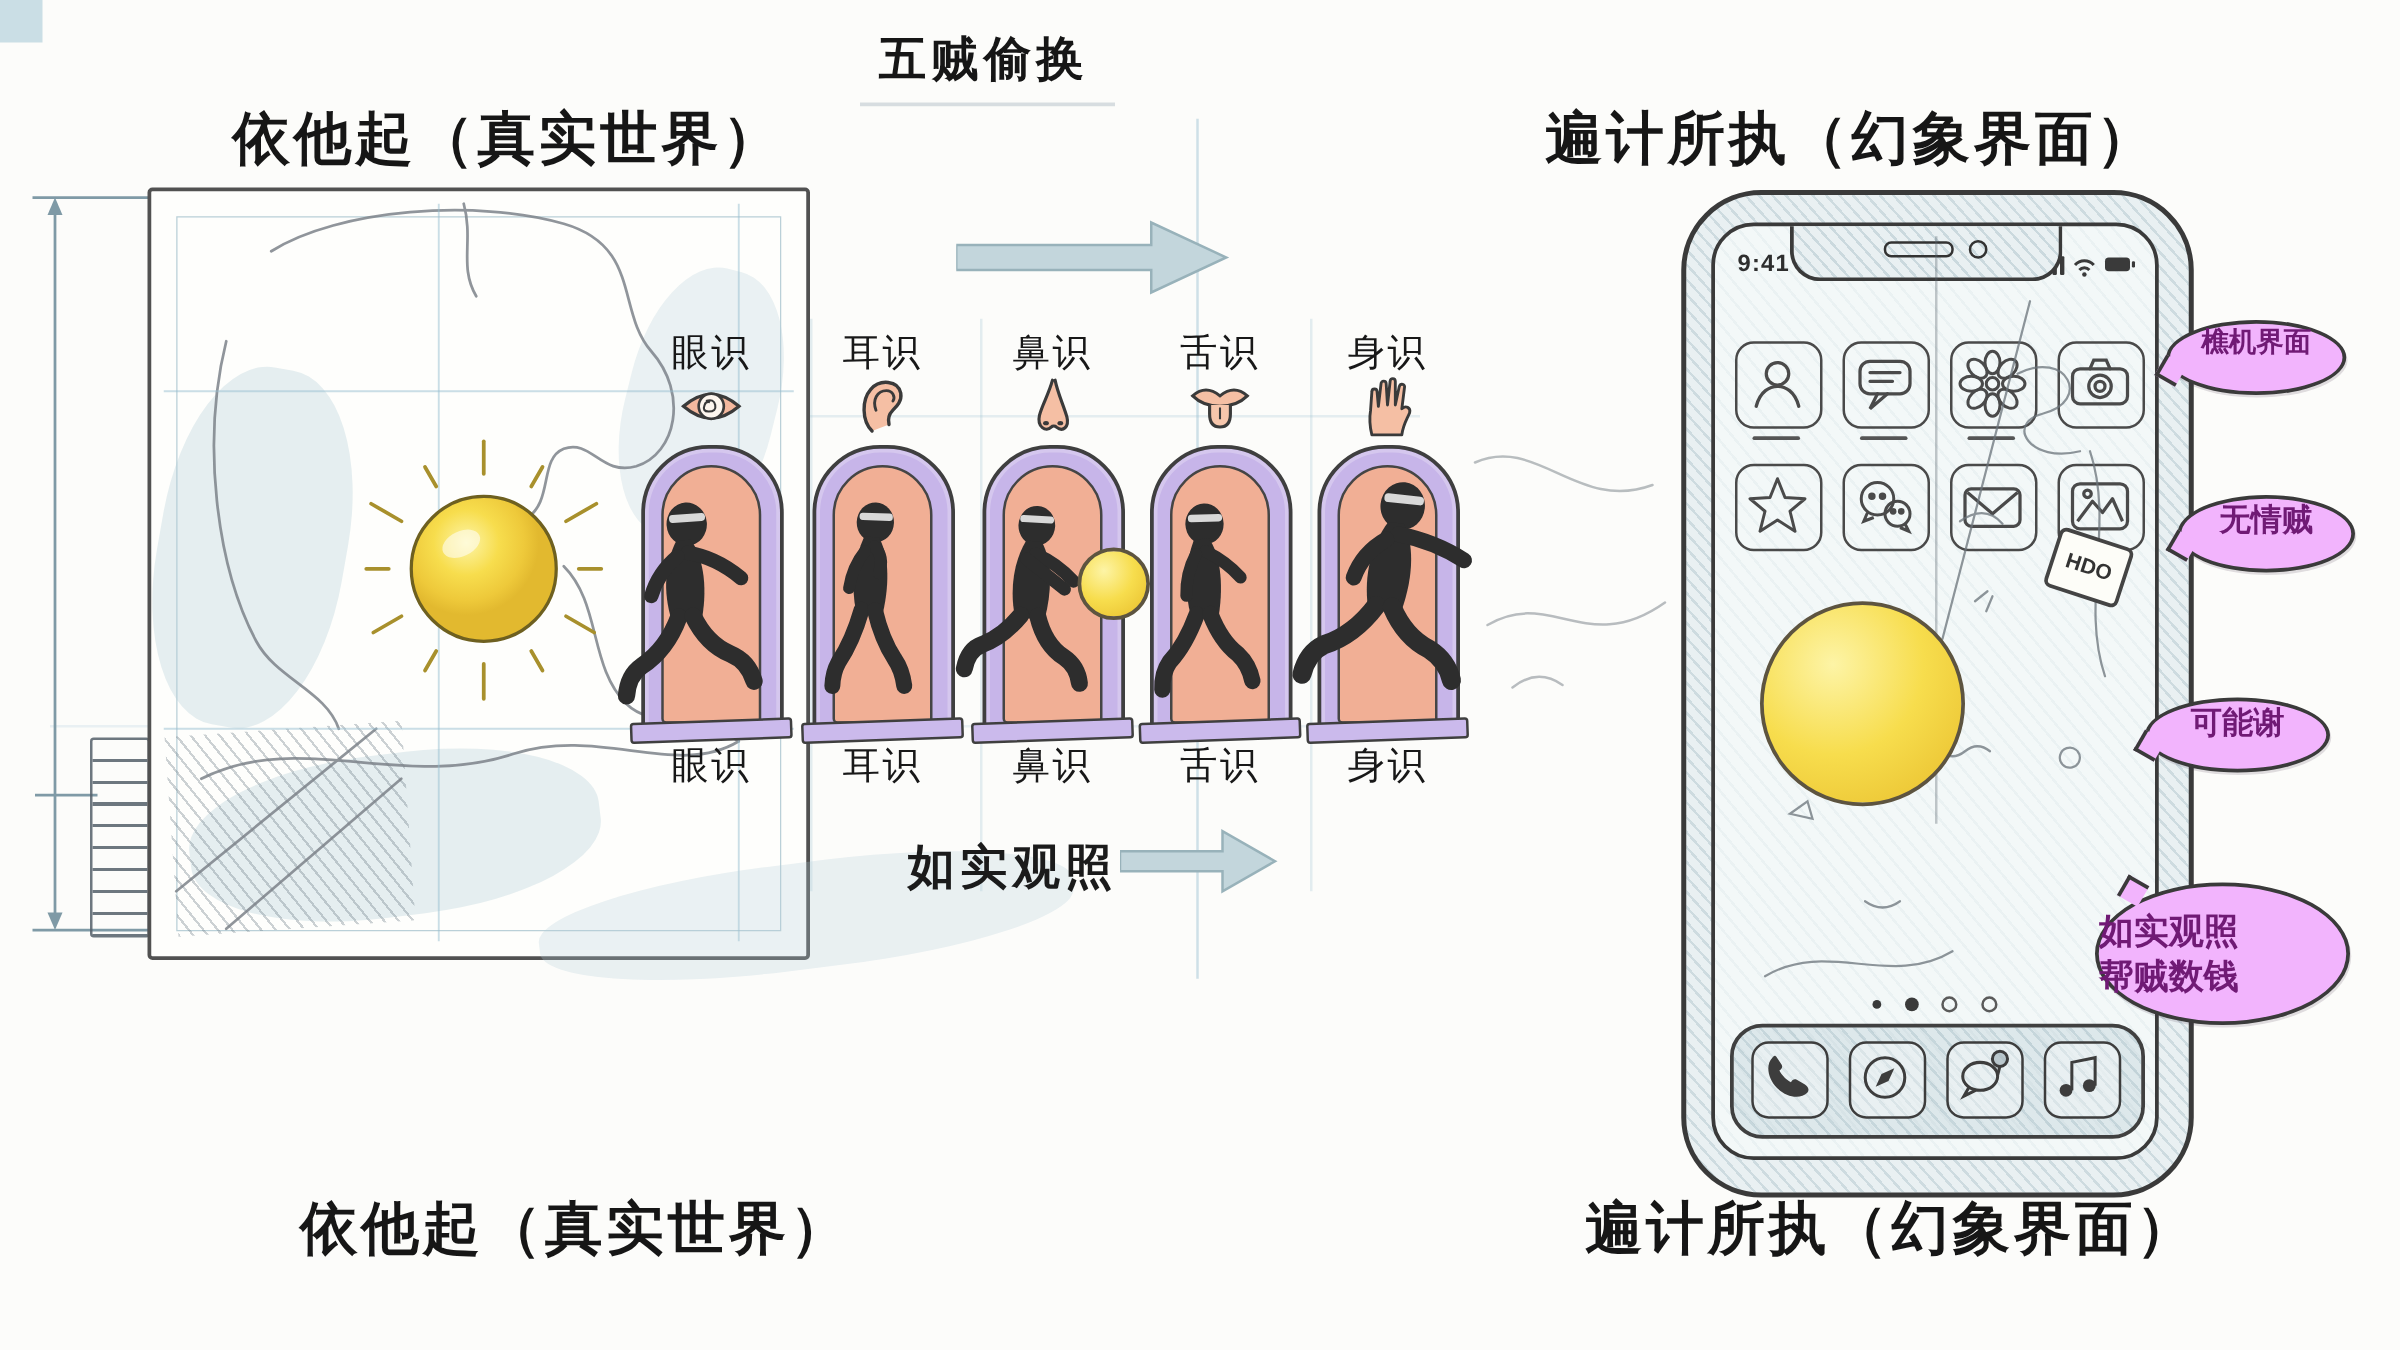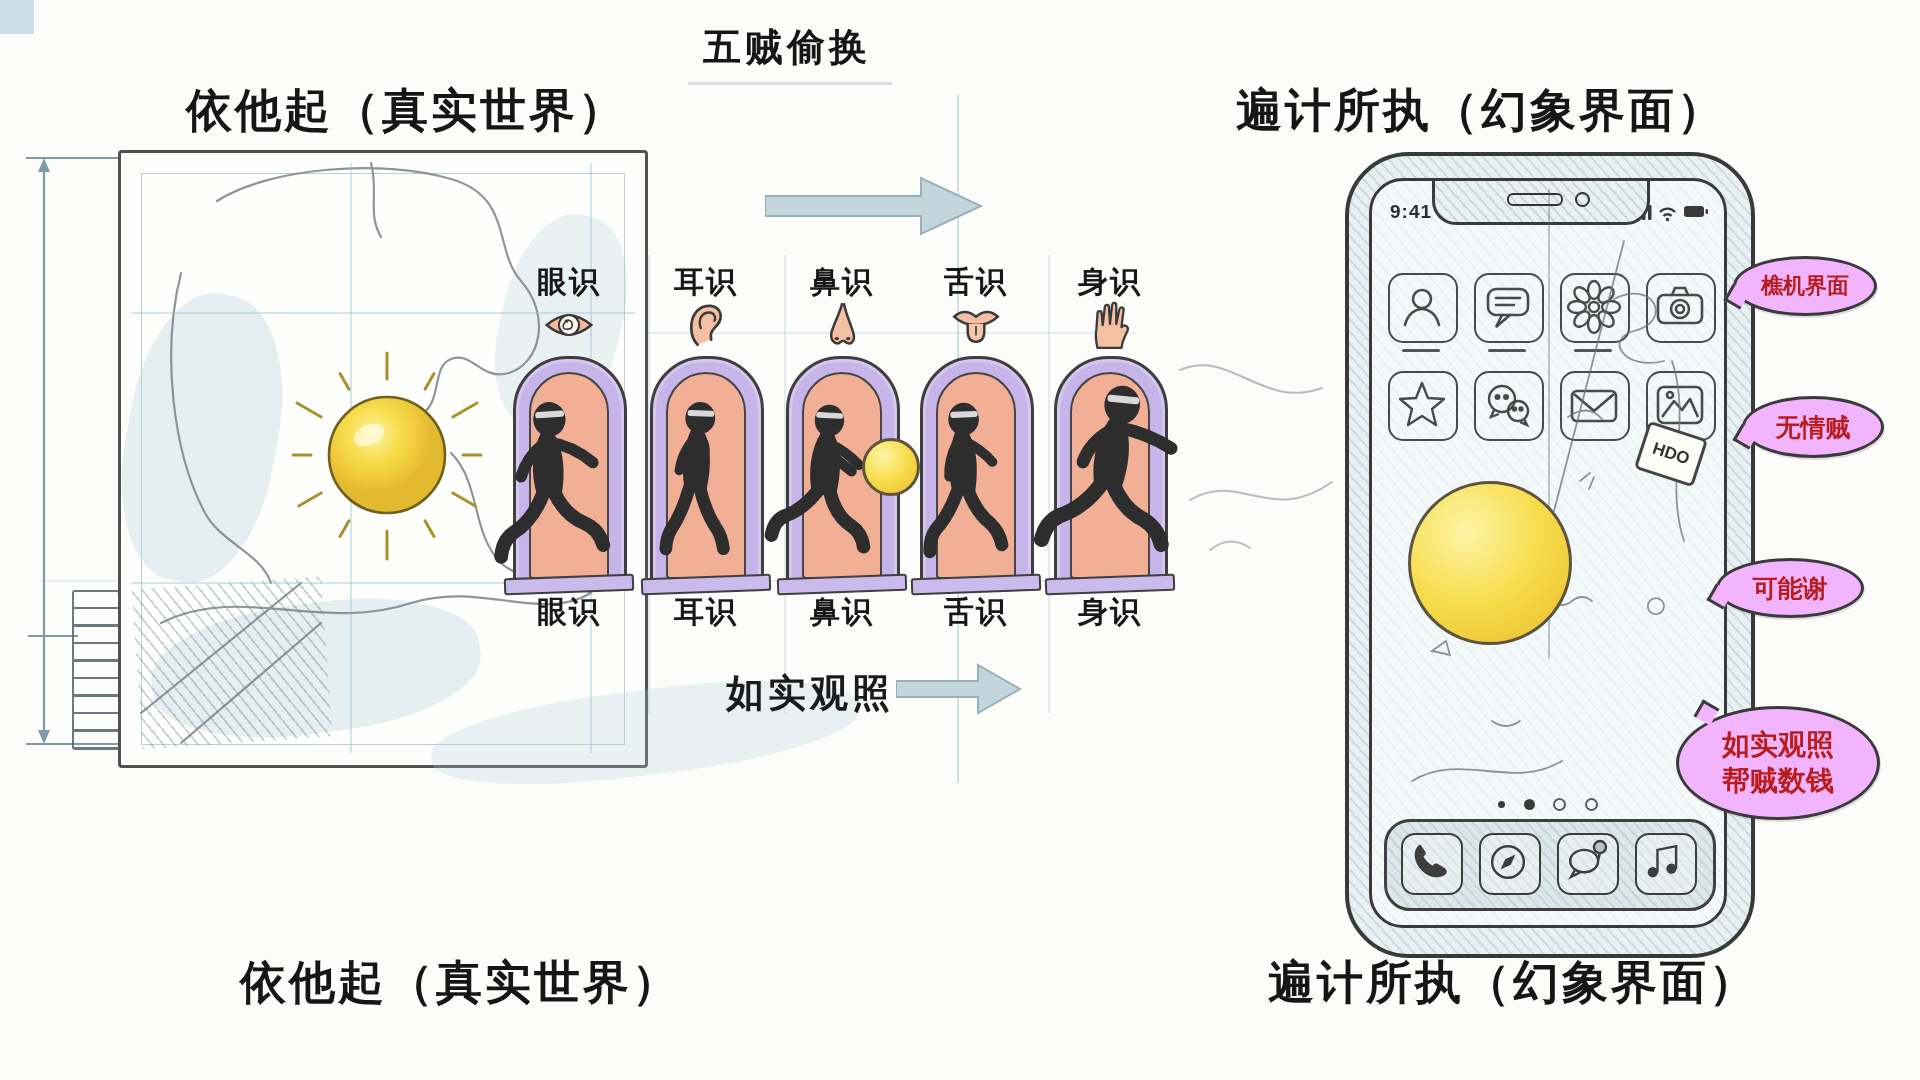--- a/index.html
+++ b/index.html
@@ -1,21 +1,21 @@
 <!DOCTYPE html>
 <html><head>
 <meta charset="utf-8">
 <style>
   html,body{margin:0;padding:0;background:#ffffff;}
   #stage{position:relative;width:1920px;height:1080px;background:#fcfcfa;overflow:hidden;
          font-family:"Liberation Sans","DejaVu Sans",sans-serif;color:#1b1b1b;}
   .abs{position:absolute;}
   .title{font-weight:700;font-size:46px;letter-spacing:3px;white-space:nowrap;color:#161616;}
   .small-title{font-weight:700;font-size:38px;letter-spacing:4px;white-space:nowrap;color:#161616;}
-  .door-label{font-weight:700;font-size:30px;letter-spacing:2px;color:#181818;text-align:center;width:100%;}
+  .door-label{font-weight:400;font-size:30px;letter-spacing:2px;color:#181818;text-align:center;width:100%;}
   .guide{background:rgba(150,190,208,.45);}
   .wash{background:rgba(176,206,216,.32);border-radius:45%;}
   
   .door-col{position:absolute;width:112px;height:372px;}
   .door-frame{position:absolute;left:0;top:94px;width:108px;height:226px;border-radius:54px 54px 6px 6px;
               background:#c7b5e9;border:3px solid #3f3f3f;box-shadow:inset 0 0 0 3px rgba(255,255,255,.25);}
   .door-inner{position:absolute;left:13px;top:13px;width:76px;height:203px;border-radius:40px 40px 4px 4px;
               background:#f1af95;border:2.5px solid #454545;}
   .door-step{position:absolute;left:-9px;top:314px;width:126px;height:13px;background:#cbbaec;
              border:2.5px solid #3f3f3f;border-radius:3px;transform:rotate(-2deg);}
@@ -32,22 +32,22 @@
          background-image:repeating-linear-gradient(48deg,rgba(95,135,150,.22) 0 2px,transparent 2px 8px);
          border:3px solid #3a3a3a;border-top:none;border-radius:0 0 24px 24px;}
   .app-icon{position:absolute;width:66px;height:66px;border:2.6px solid #4a4a4a;border-radius:15px;}
   .app-underline{position:absolute;width:38px;height:3px;background:#555;border-radius:2px;}
   .dock-icon{position:absolute;width:58px;height:58px;border:2.6px solid #3d3d3d;border-radius:14px;background:rgba(255,255,255,.35);}
   .dot{display:inline-block;border-radius:50%;margin:0 7px;vertical-align:middle;}
   .dot-filled{background:#3a3a3a;}
   .dot-hollow{border:2.2px solid #5a5a5a;background:transparent;}
   
   .bubble{position:absolute;background:#f2b4fd;border:3px solid #3a3a3a;border-radius:50%;
-          display:flex;align-items:center;justify-content:center;z-index:30;
-          font-weight:700;color:#b91c1c;text-align:center;box-shadow:1px 2px 0 rgba(60,40,70,.15);}
+          display:flex;align-items:flex-start;justify-content:center;z-index:30;
+          font-weight:700;color:#701a75;text-align:center;box-shadow:1px 2px 0 rgba(60,40,70,.15);}
   .bubble .tail{position:absolute;width:16px;height:16px;background:#f2b4fd;
                 border-left:3px solid #3a3a3a;border-bottom:3px solid #3a3a3a;}
   .ball{border-radius:50%;border:3px solid #5d5440;
         background:radial-gradient(circle at 35% 30%,#fdf4a6,#f7dd4d 48%,#eeca39 78%,#e3ba30);}
   #ladder{position:absolute;left:72px;top:590px;width:44px;height:156px;border:2.5px solid #55606a;border-radius:3px;
           background:repeating-linear-gradient(180deg,transparent 0 15px,#55606a 15px 17.5px);opacity:.85;}
   .hatch-bl{position:absolute;background:repeating-linear-gradient(55deg,rgba(110,125,135,.35) 0 1.8px,transparent 1.8px 9px);}
 </style>
 </head>
 <body>

